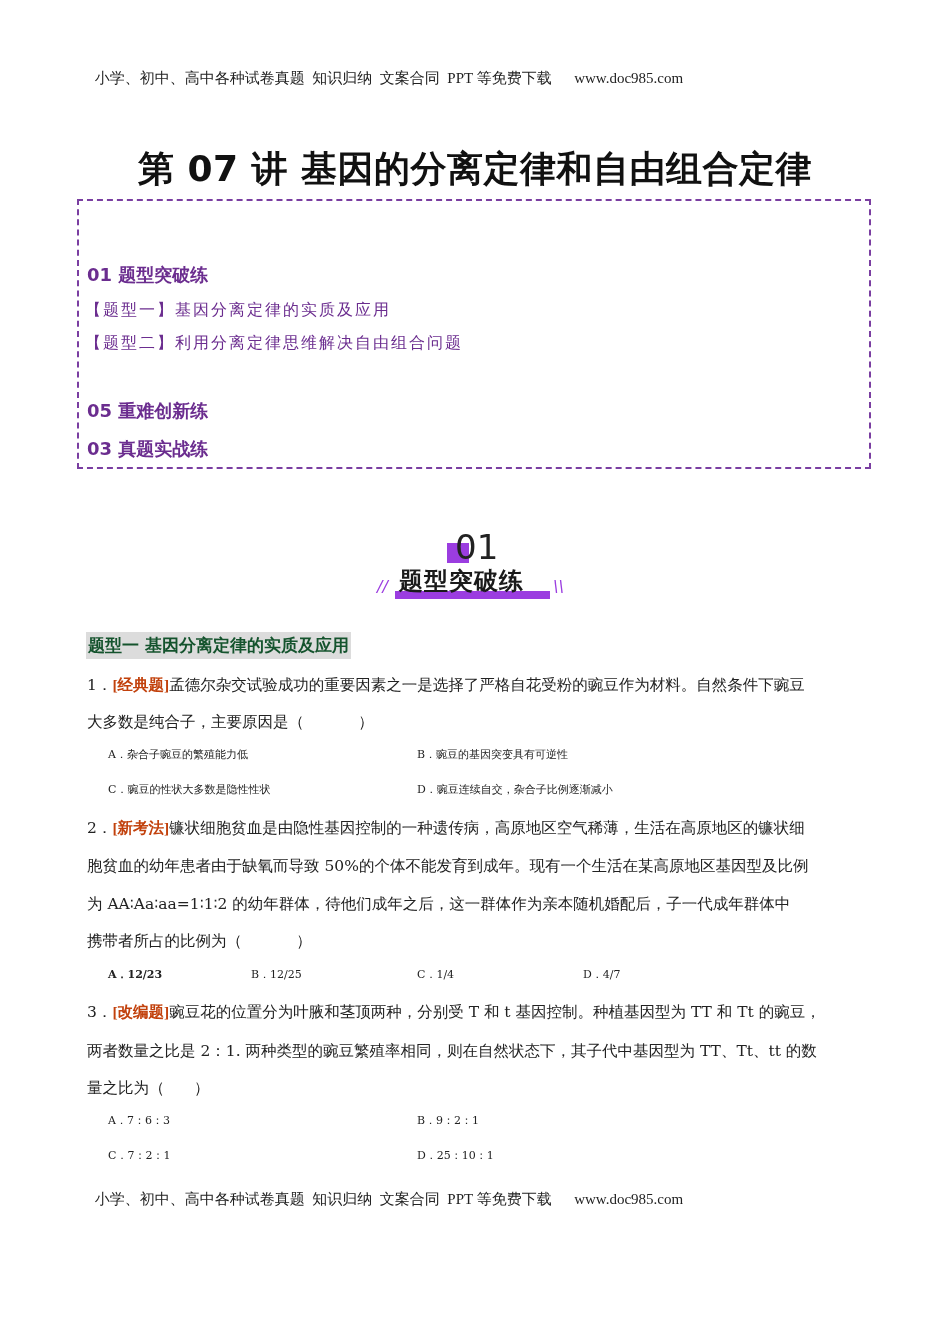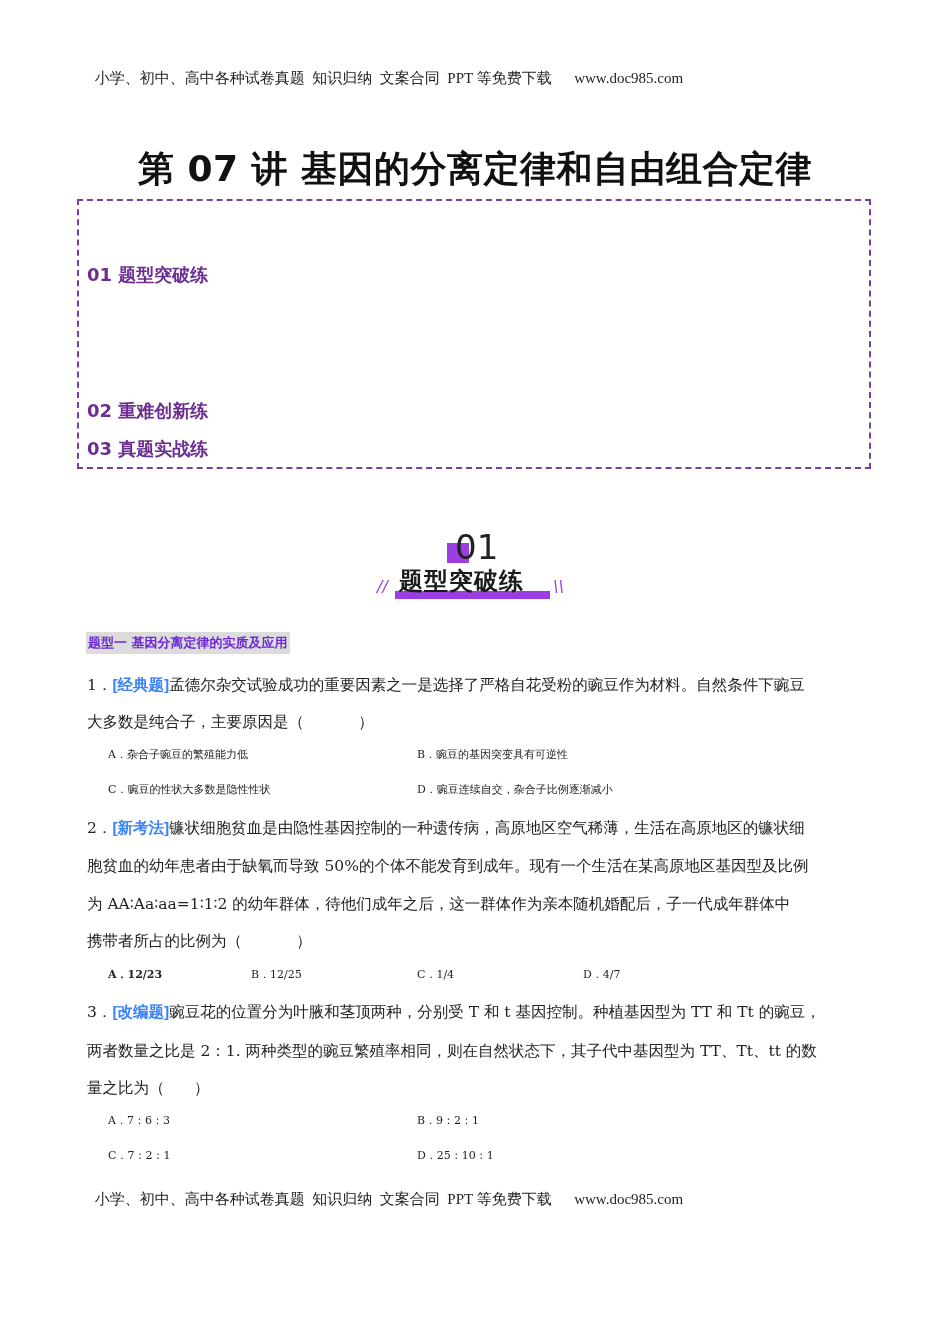--- a/index.html
+++ b/index.html
@@ -48,39 +48,41 @@
     .badge-label {
       position: absolute; left: 24px; top: 40px; font-family: "DejaVu Sans", sans-serif;
       font-weight: bold; font-size: 24px; color: #1a1a1a; letter-spacing: 1px;
     }
     .badge-slash { position: absolute; top: 52px; font-family: "DejaVu Sans", sans-serif; font-size: 16px; color: #9b3de0; font-style: italic; }
     .badge-slash.left { left: 2px; }
     .badge-slash.right { left: 178px; }
     .topic-heading {
       position: absolute; left: 86px; top: 632px; background: #dcdcdc;
       padding: 2px 2px; font-family: "DejaVu Sans", "Liberation Sans", sans-serif;
-      font-weight: bold; font-size: 13px; color: #6d28d9;
+      font-weight: bold; font-size: 17px; color: #14532d;
     }
     .line {
       position: absolute; left: 87px; font-size: 15.5px; color: #222; white-space: pre;
       font-family: "DejaVu Serif", "Liberation Serif", serif;
     }
-    .tag { color: #3b82f6; font-family: Liberation Sans, sans-serif; font-weight: bold; }
+    .tag { color: #c2410c; font-family: Liberation Serif, serif; font-weight: bold; }
     .opt { position: absolute; font-size: 11px; color: #222; white-space: pre; font-family: "DejaVu Serif", "Liberation Serif", serif; }
   </style>
 </head>
 <body>
 
 <div class="header-banner">小学、初中、高中各种试卷真题  知识归纳  文案合同  PPT 等免费下载      www.doc985.com</div>
 
 <div class="doc-title">第 07 讲  基因的分离定律和自由组合定律</div>
 
 <div class="toc-box">
   <div class="toc-section" style="top:62px;">01 题型突破练</div>
-  <div class="toc-section" style="top:198px;">02 重难创新练</div>
+  <div class="toc-sub" style="top:99px;">【题型一】基因分离定律的实质及应用</div>
+  <div class="toc-sub" style="top:132px;">【题型二】利用分离定律思维解决自由组合问题</div>
+  <div class="toc-section" style="top:198px;">05 重难创新练</div>
   <div class="toc-section" style="top:236px;">03 真题实战练</div>
 </div>
 
 <div class="section-badge">
   <div class="badge-square"></div>
   <div class="badge-num">01</div>
   <div class="badge-underline"></div>
   <div class="badge-label">题型突破练</div>
   <div class="badge-slash left">//</div>
   <div class="badge-slash right">\\</div>

